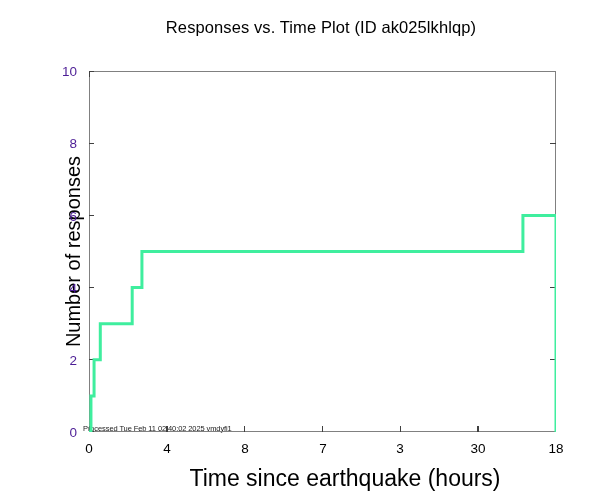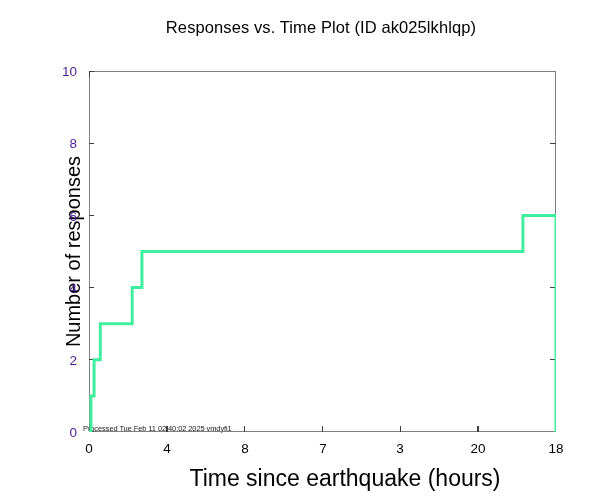--- a/index.html
+++ b/index.html
@@ -107,21 +107,21 @@
   <div class="tick-label-y" style="left:22px; top:209px; width:40px;">6</div>
   <div class="tick-label-y" style="left:22px; top:281px; width:40px;">4</div>
   <div class="tick-label-y" style="left:22px; top:353px; width:40px;">2</div>
   <div class="tick-label-y" style="left:22px; top:425px; width:40px;">0</div>
 
   <div class="tick-label-x" style="left:54px; top:441px; width:40px;">0</div>
   <div class="tick-label-x" style="left:132px; top:441px; width:40px;">4</div>
   <div class="tick-label-x" style="left:210px; top:441px; width:40px;">8</div>
   <div class="tick-label-x" style="left:288px; top:441px; width:40px;">7</div>
   <div class="tick-label-x" style="left:365px; top:441px; width:40px;">3</div>
-  <div class="tick-label-x" style="left:443px; top:441px; width:40px;">20</div>
+  <div class="tick-label-x" style="left:443px; top:441px; width:40px;">30</div>
   <div class="tick-label-x" style="left:521px; top:441px; width:40px;">18</div>
 
   <div class="footnote" style="left:68px; top:424px;">Processed Tue Feb 11 02:40:02 2025 vmdyfi1</div>
 
   <div class="plot-area">
     <svg class="plot-svg" width="467" height="361" viewBox="0 0 467 361">
 
       <g stroke="#808080" stroke-width="1" fill="none" shape-rendering="crispEdges">
         <line x1="0.5" y1="0.5" x2="0.5" y2="360.5"></line>
         <line x1="0.5" y1="0.5" x2="466.5" y2="0.5"></line>

